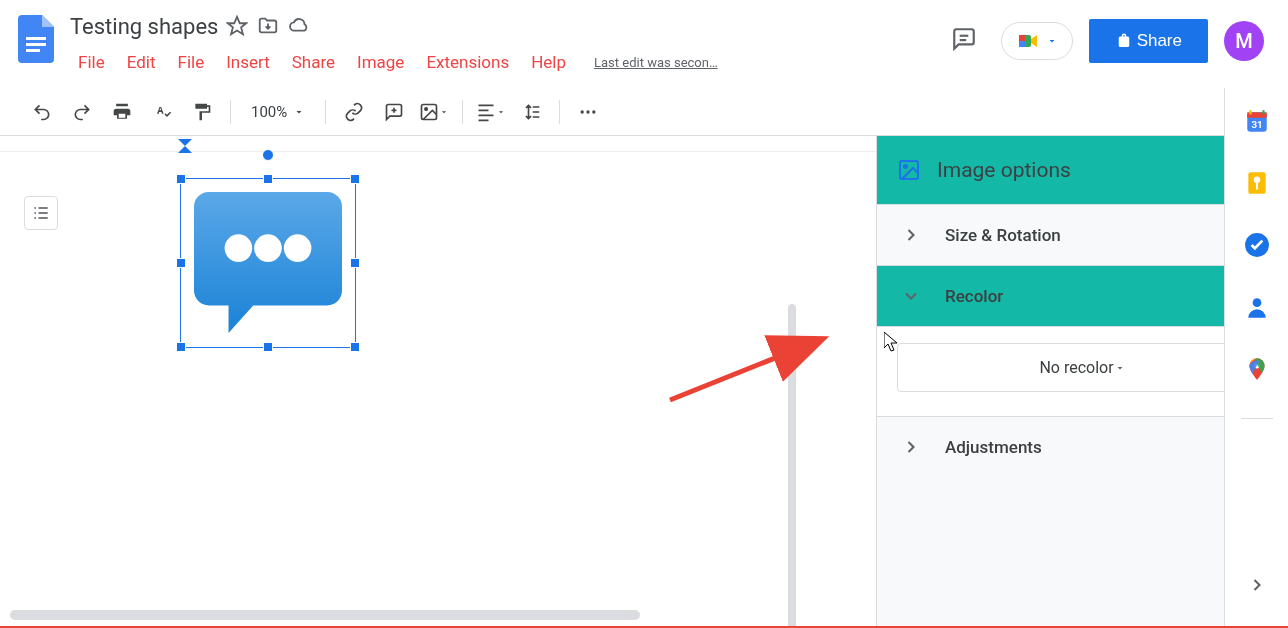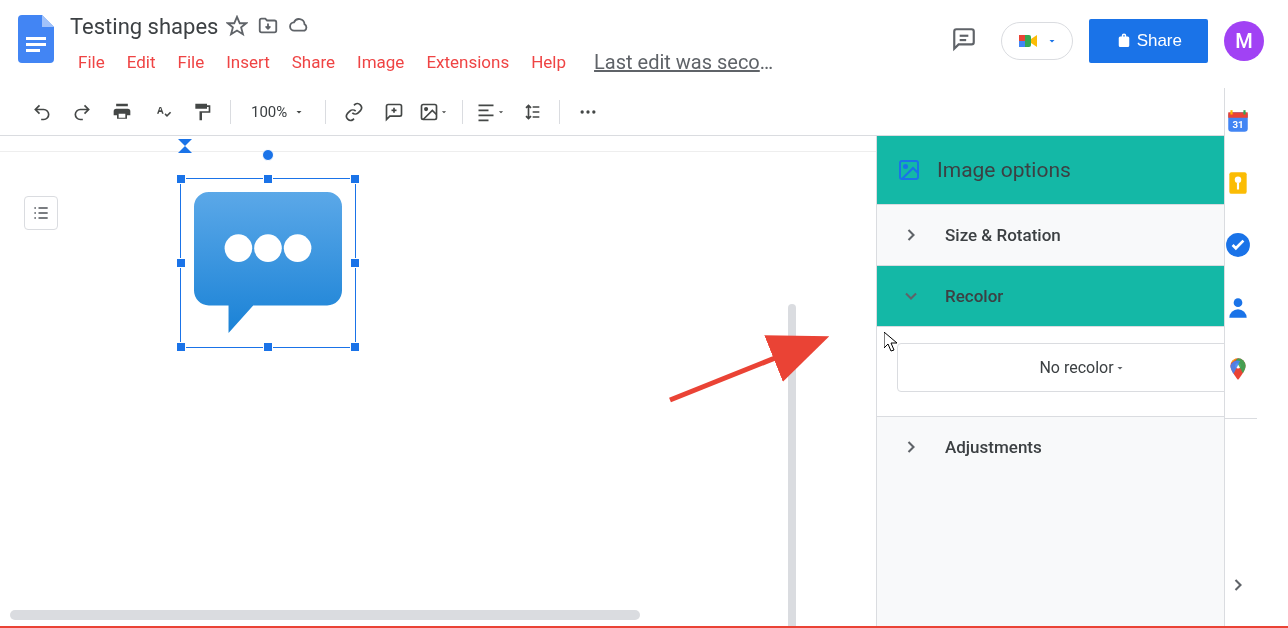--- a/index.html
+++ b/index.html
@@ -6,21 +6,21 @@
     body { font-family: 'Google Sans', Roboto, Arial, sans-serif; background: #fff; width: 1288px; height: 628px; overflow: hidden; position: relative; }
     
     .header { display: flex; align-items: flex-start; padding: 8px 16px 0 16px; height: 88px; }
     .logo { width: 40px; height: 50px; display: flex; align-items: center; justify-content: center; margin-right: 12px; margin-top: 6px;}
     .title-area { flex: 0 0 auto; }
     .title-row { display: flex; align-items: center; gap: 3px; height: 36px; }
     .doc-title { font-size: 22px; color: #3c4043; font-weight: 400; padding: 2px 2px; }
     .title-icon { color: #5f6368; cursor: pointer; display: flex; align-items: center; justify-content: center; width: 28px; height: 28px;}
     .menu-row { display: flex; gap: 2px; margin-top: 4px; align-items: center;}
     .menu-item { font-size: 17px; color: #ef4444; padding: 4px 10px; cursor: pointer; border-radius: 4px; }
-    .last-edit { font-size: 20px; color: #5f6368; text-decoration: underline; margin-left: 16px; cursor: pointer; white-space: nowrap; max-width: 190px; overflow: hidden; text-overflow: ellipsis;}
+    .last-edit { font-size: 13px; color: #5f6368; text-decoration: underline; margin-left: 16px; cursor: pointer; white-space: nowrap; max-width: 190px; overflow: hidden; text-overflow: ellipsis;}
     
     .header-right { margin-left: auto; display: flex; align-items: center; gap: 16px; padding-right: 8px; margin-top: 10px;}
     .comments-icon { color: #5f6368; cursor: pointer; padding: 8px; }
     .meet-btn { border: 1px solid #dadce0; border-radius: 24px; padding: 6px 14px; display: flex; align-items: center; gap: 6px; cursor: pointer; background: #fff;}
     .share-btn { background: #1a73e8; color: #fff; border: none; border-radius: 2px; padding: 12px 26px; font-size: 17px; font-weight: 500; display: flex; align-items: center; gap: 4px; cursor: pointer; }
     .avatar { width: 40px; height: 40px; border-radius: 50%; background: #a142f4; color: #fff; display: flex; align-items: center; justify-content: center; font-size: 20px; font-weight: 500; cursor: pointer; }
     
     .toolbar { height: 48px; border-bottom: 1px solid #dadce0; display: flex; align-items: center; padding: 0 24px; gap: 4px; }
     .tool-btn { width: 36px; height: 36px; display: flex; align-items: center; justify-content: center; color: #444746; cursor: pointer; border-radius: 4px; }
     .tool-sep { width: 1px; height: 24px; background: #dadce0; margin: 0 6px; }
@@ -48,21 +48,21 @@
     .sidebar-title { font-size: 21px; color: #3c4043; flex: 1; }
     .close-btn { color: #5f6368; cursor: pointer; padding: 6px;}
     
     .section { border-top: 1px solid #dadce0; }
     .section-header { display: flex; align-items: center; padding: 20px 24px; cursor: pointer; font-size: 17px; color: #3c4043; font-weight: 500;}
     .section-header .chev { margin-right: 24px; color: #5f6368; display: flex;}
     .section.expanded { background: #14b8a6; }
     .section-body { background: #fff; padding: 16px 20px 24px 20px; border-top: 1px solid #dadce0;}
     .select-box { border: 1px solid #dadce0; border-radius: 4px; padding: 14px 16px; font-size: 16px; color: #3c4043; display: flex; align-items: center; justify-content: center; cursor: pointer; background:#fff;}
     
-    .right-panel { width: 64px; border-left: 1px solid #dadce0; display: flex; flex-direction: column; align-items: flex-start; padding-top: 20px; gap: 36px; position: absolute; right: 0; top: 88px; bottom: 0; background: #fff;}
+    .right-panel { width: 64px; border-left: 1px solid #dadce0; display: flex; flex-direction: column; align-items: center; padding-top: 20px; gap: 36px; position: absolute; right: 0; top: 88px; bottom: 0; background: #fff;}
     .panel-icon { width: 26px; height: 26px; cursor: pointer; display: flex; align-items: center; justify-content: center;}
     .panel-sep { width: 32px; height: 1px; background: #dadce0; }
     .panel-expand { position: absolute; bottom: 30px; color: #5f6368;}
     
     .scroll-ind { position: absolute; left: 788px; top: 168px; width: 8px; height: 330px; background: #dadce0; border-radius: 4px;}
     .bottom-scroll { position: absolute; left: 10px; bottom: 8px; width: 630px; height: 10px; background: #dadce0; border-radius: 5px;}
     
     .arrow-annot { position: absolute; pointer-events: none;}
     .cursor-annot { position: absolute; left: 884px; top: 332px; pointer-events: none;}
     .red-border { position: absolute; left:0; bottom:0; width: 100%; height: 2px; background: #ea4335;}

